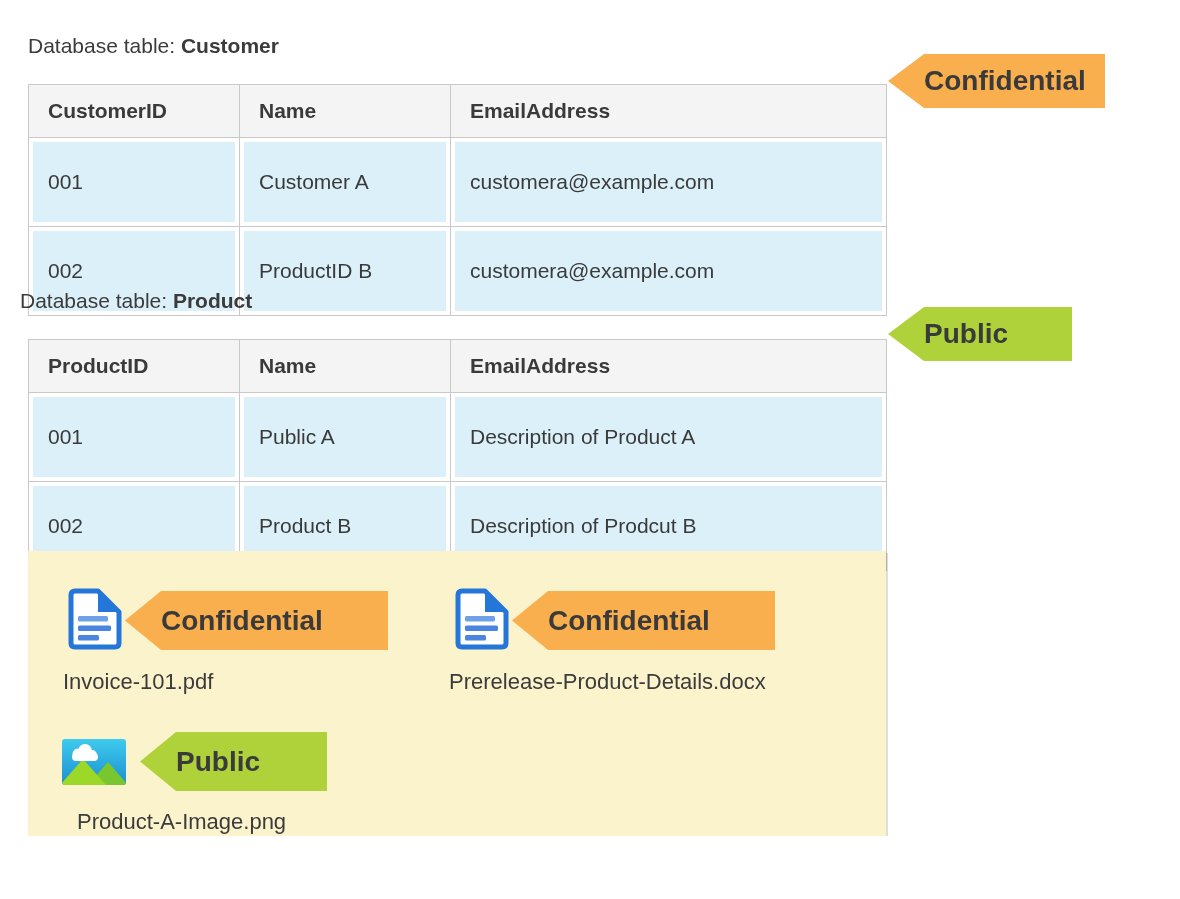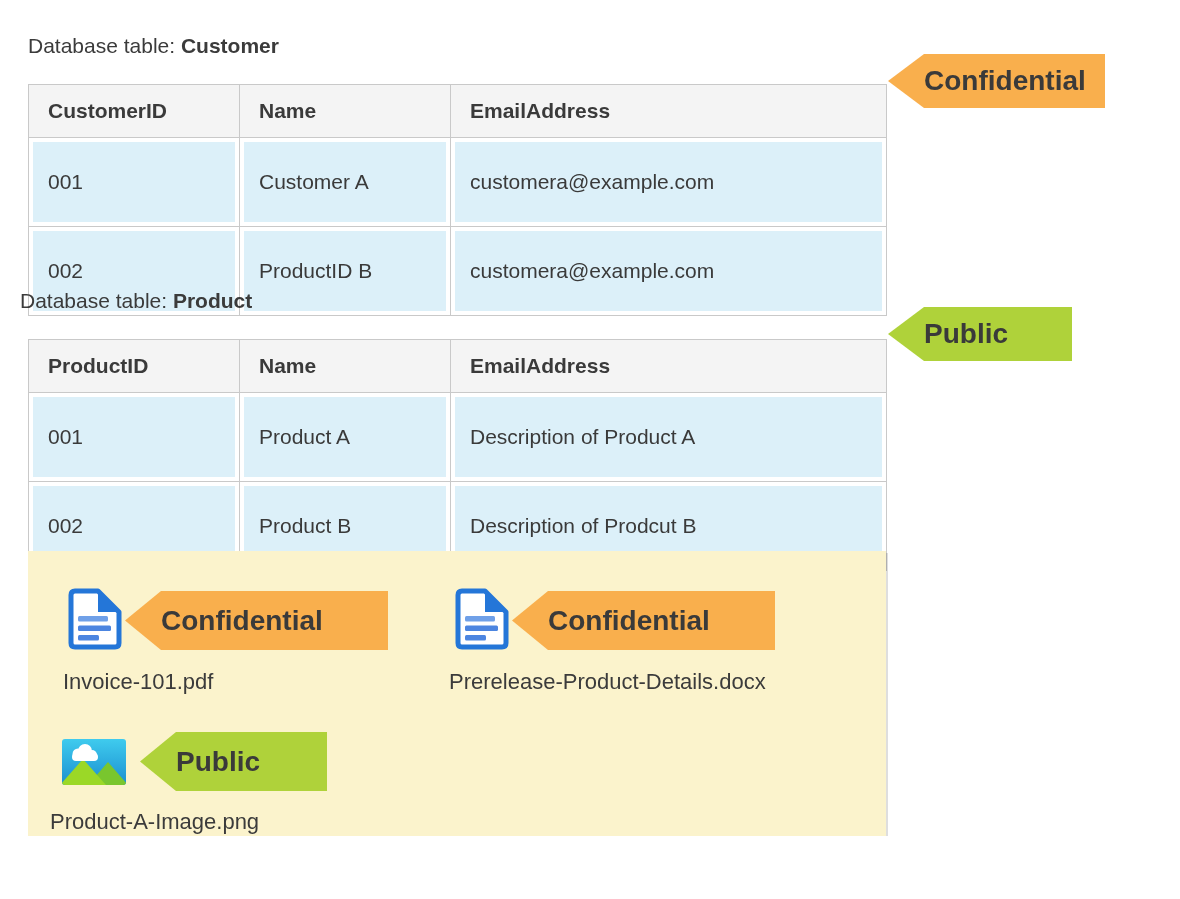--- a/index.html
+++ b/index.html
@@ -106,21 +106,21 @@
         <th>Name</th>
         <th>EmailAddress</th>
       </tr>
     </thead>
     <tbody>
       <tr>
         <td>
             <div class="cell">001</div>
           </td>
         <td>
-            <div class="cell">Product A</div>
+            <div class="cell">Public A</div>
           </td>
         <td>
             <div class="cell">Description of Product A</div>
           </td>
       </tr>
       <tr>
         <td>
             <div class="cell">002</div>
           </td>
         <td>
@@ -181,16 +181,16 @@
           <circle cx="16" cy="15" r="5.5"></circle>
           <circle cx="23" cy="12" r="7"></circle>
           <circle cx="30" cy="16" r="5"></circle>
           <rect x="10" y="14" width="26" height="8" rx="4"></rect>
         </g>
       </g>
     </svg>
     <div class="tag green" style="left:112px;top:181px;width:187px;height:59px;">
       <span>Public</span>
     </div>
-    <div class="file-label" style="left:22px;top:258px;">Product-A-Image.png</div>
+    <div class="file-label" style="left:49px;top:258px;">Product-A-Image.png</div>
 
   </div>
 </div>
 
 </body></html>

